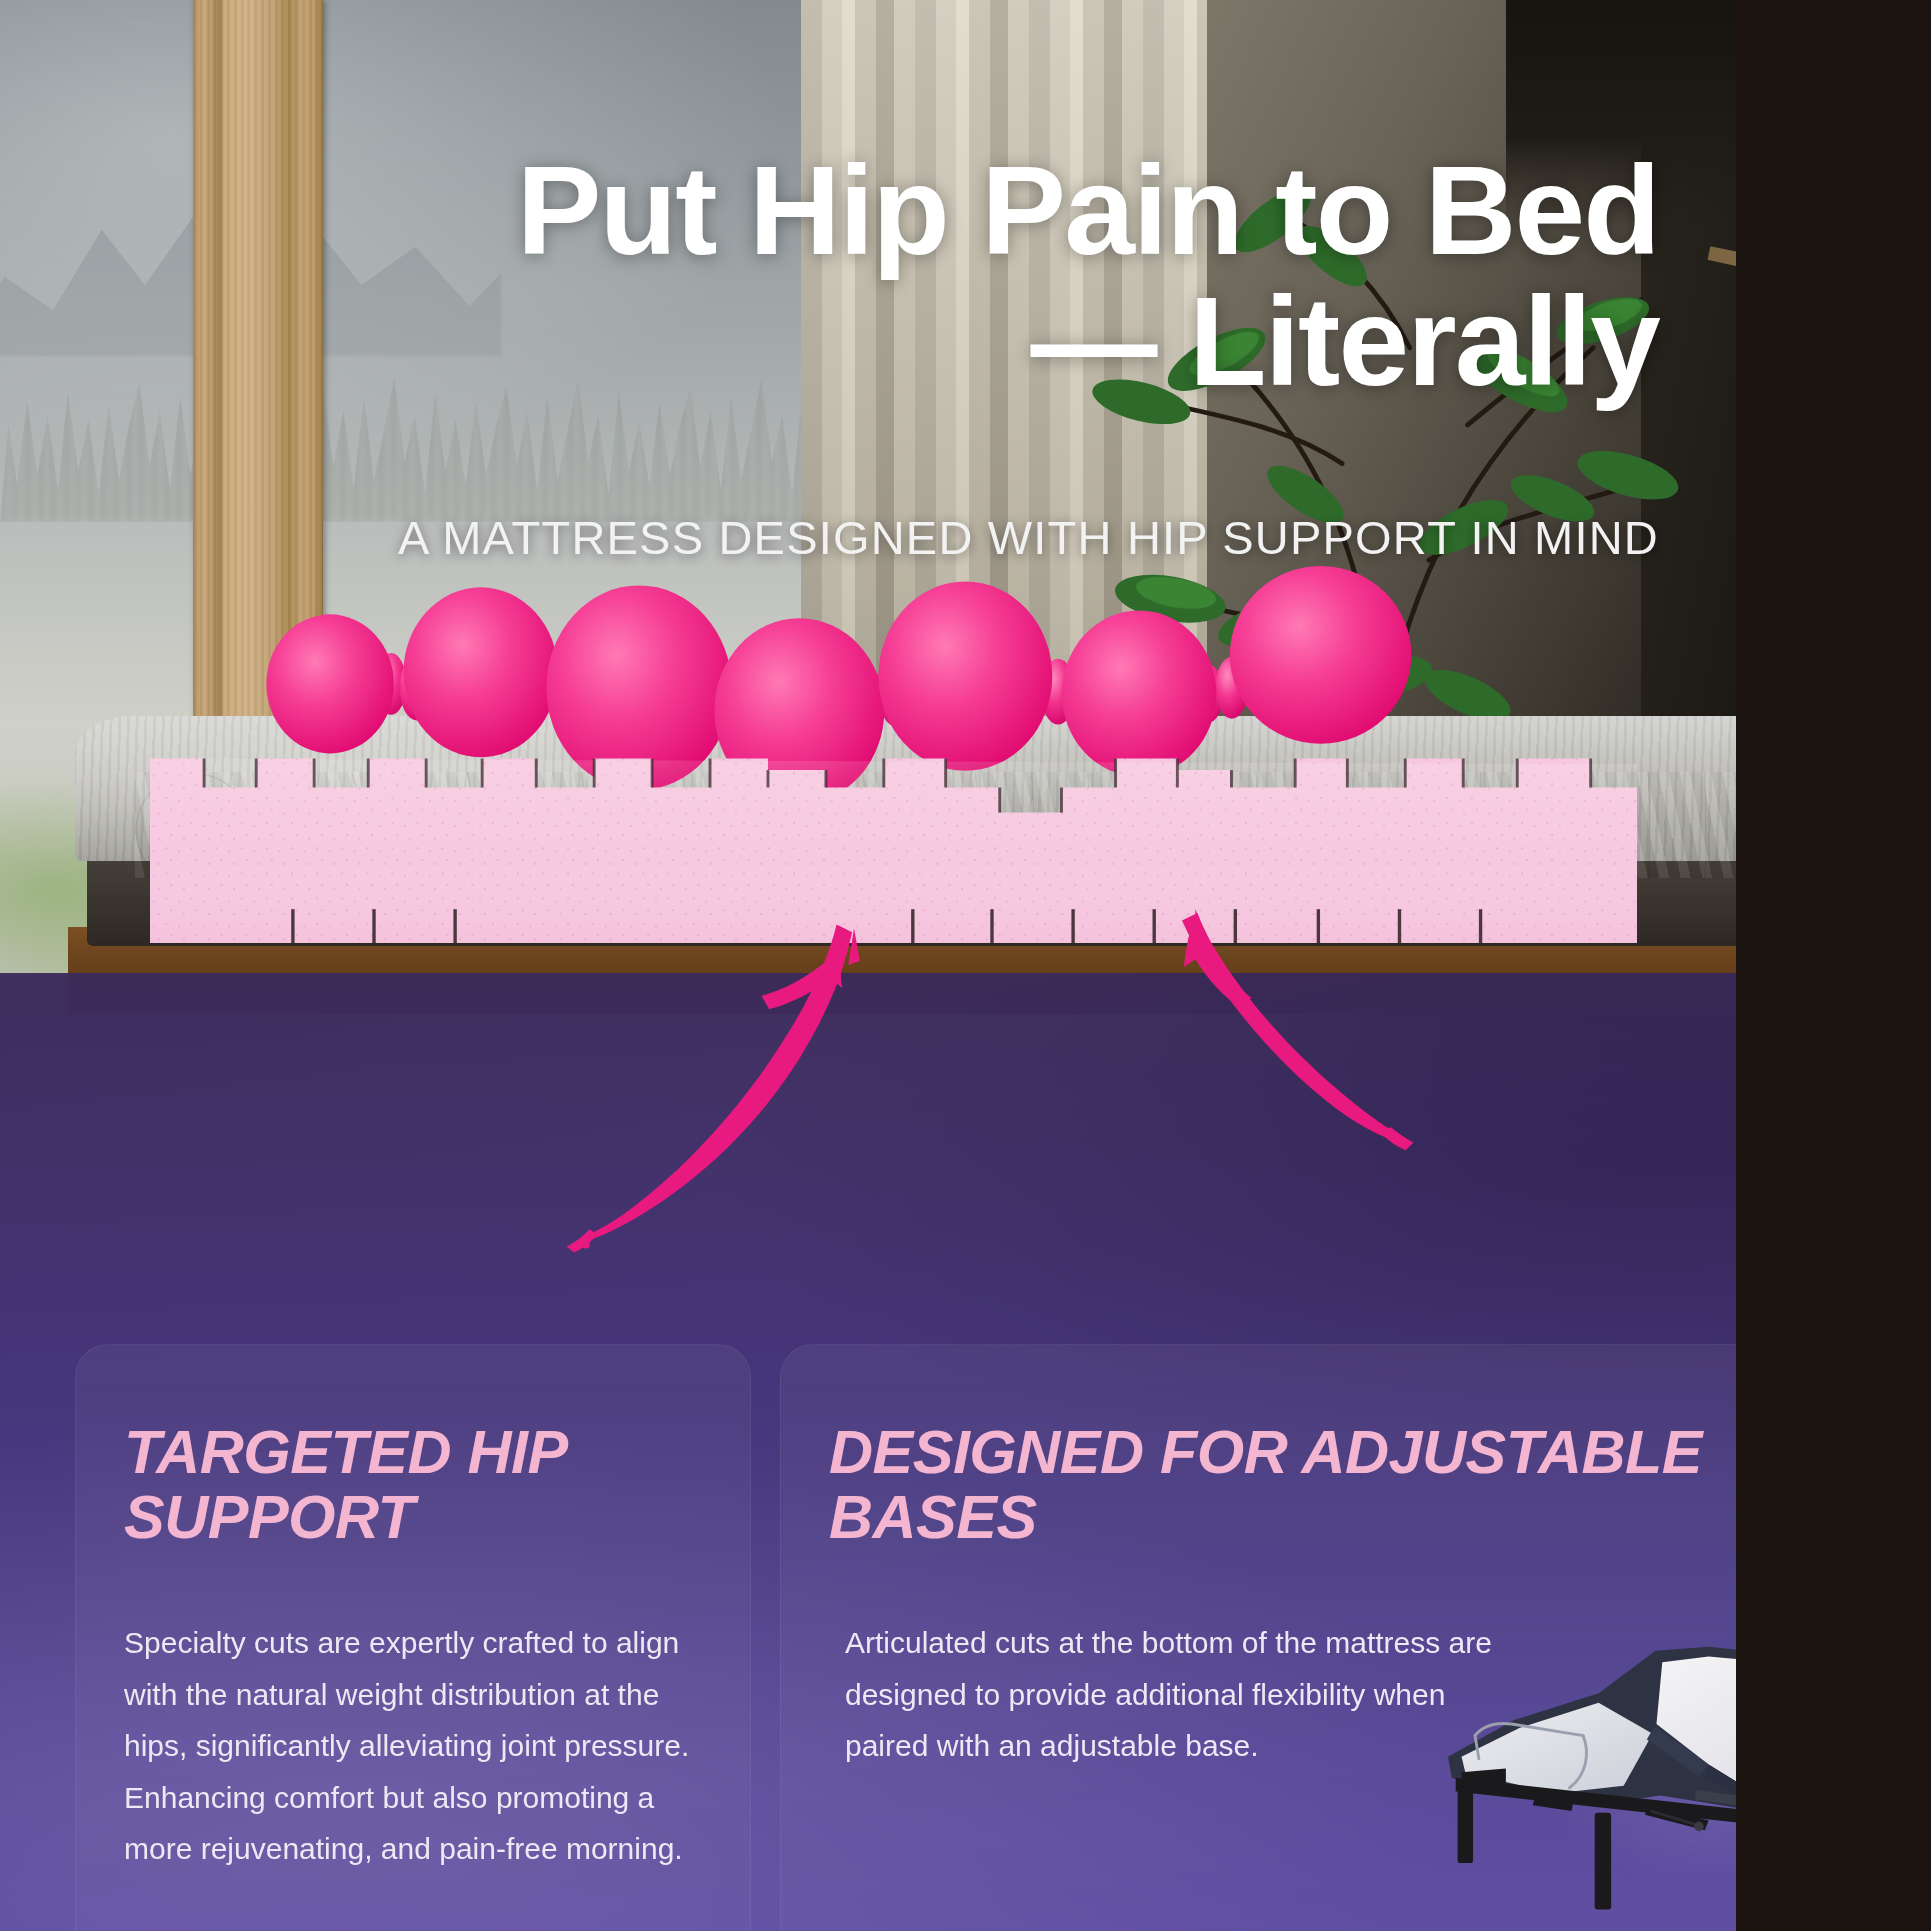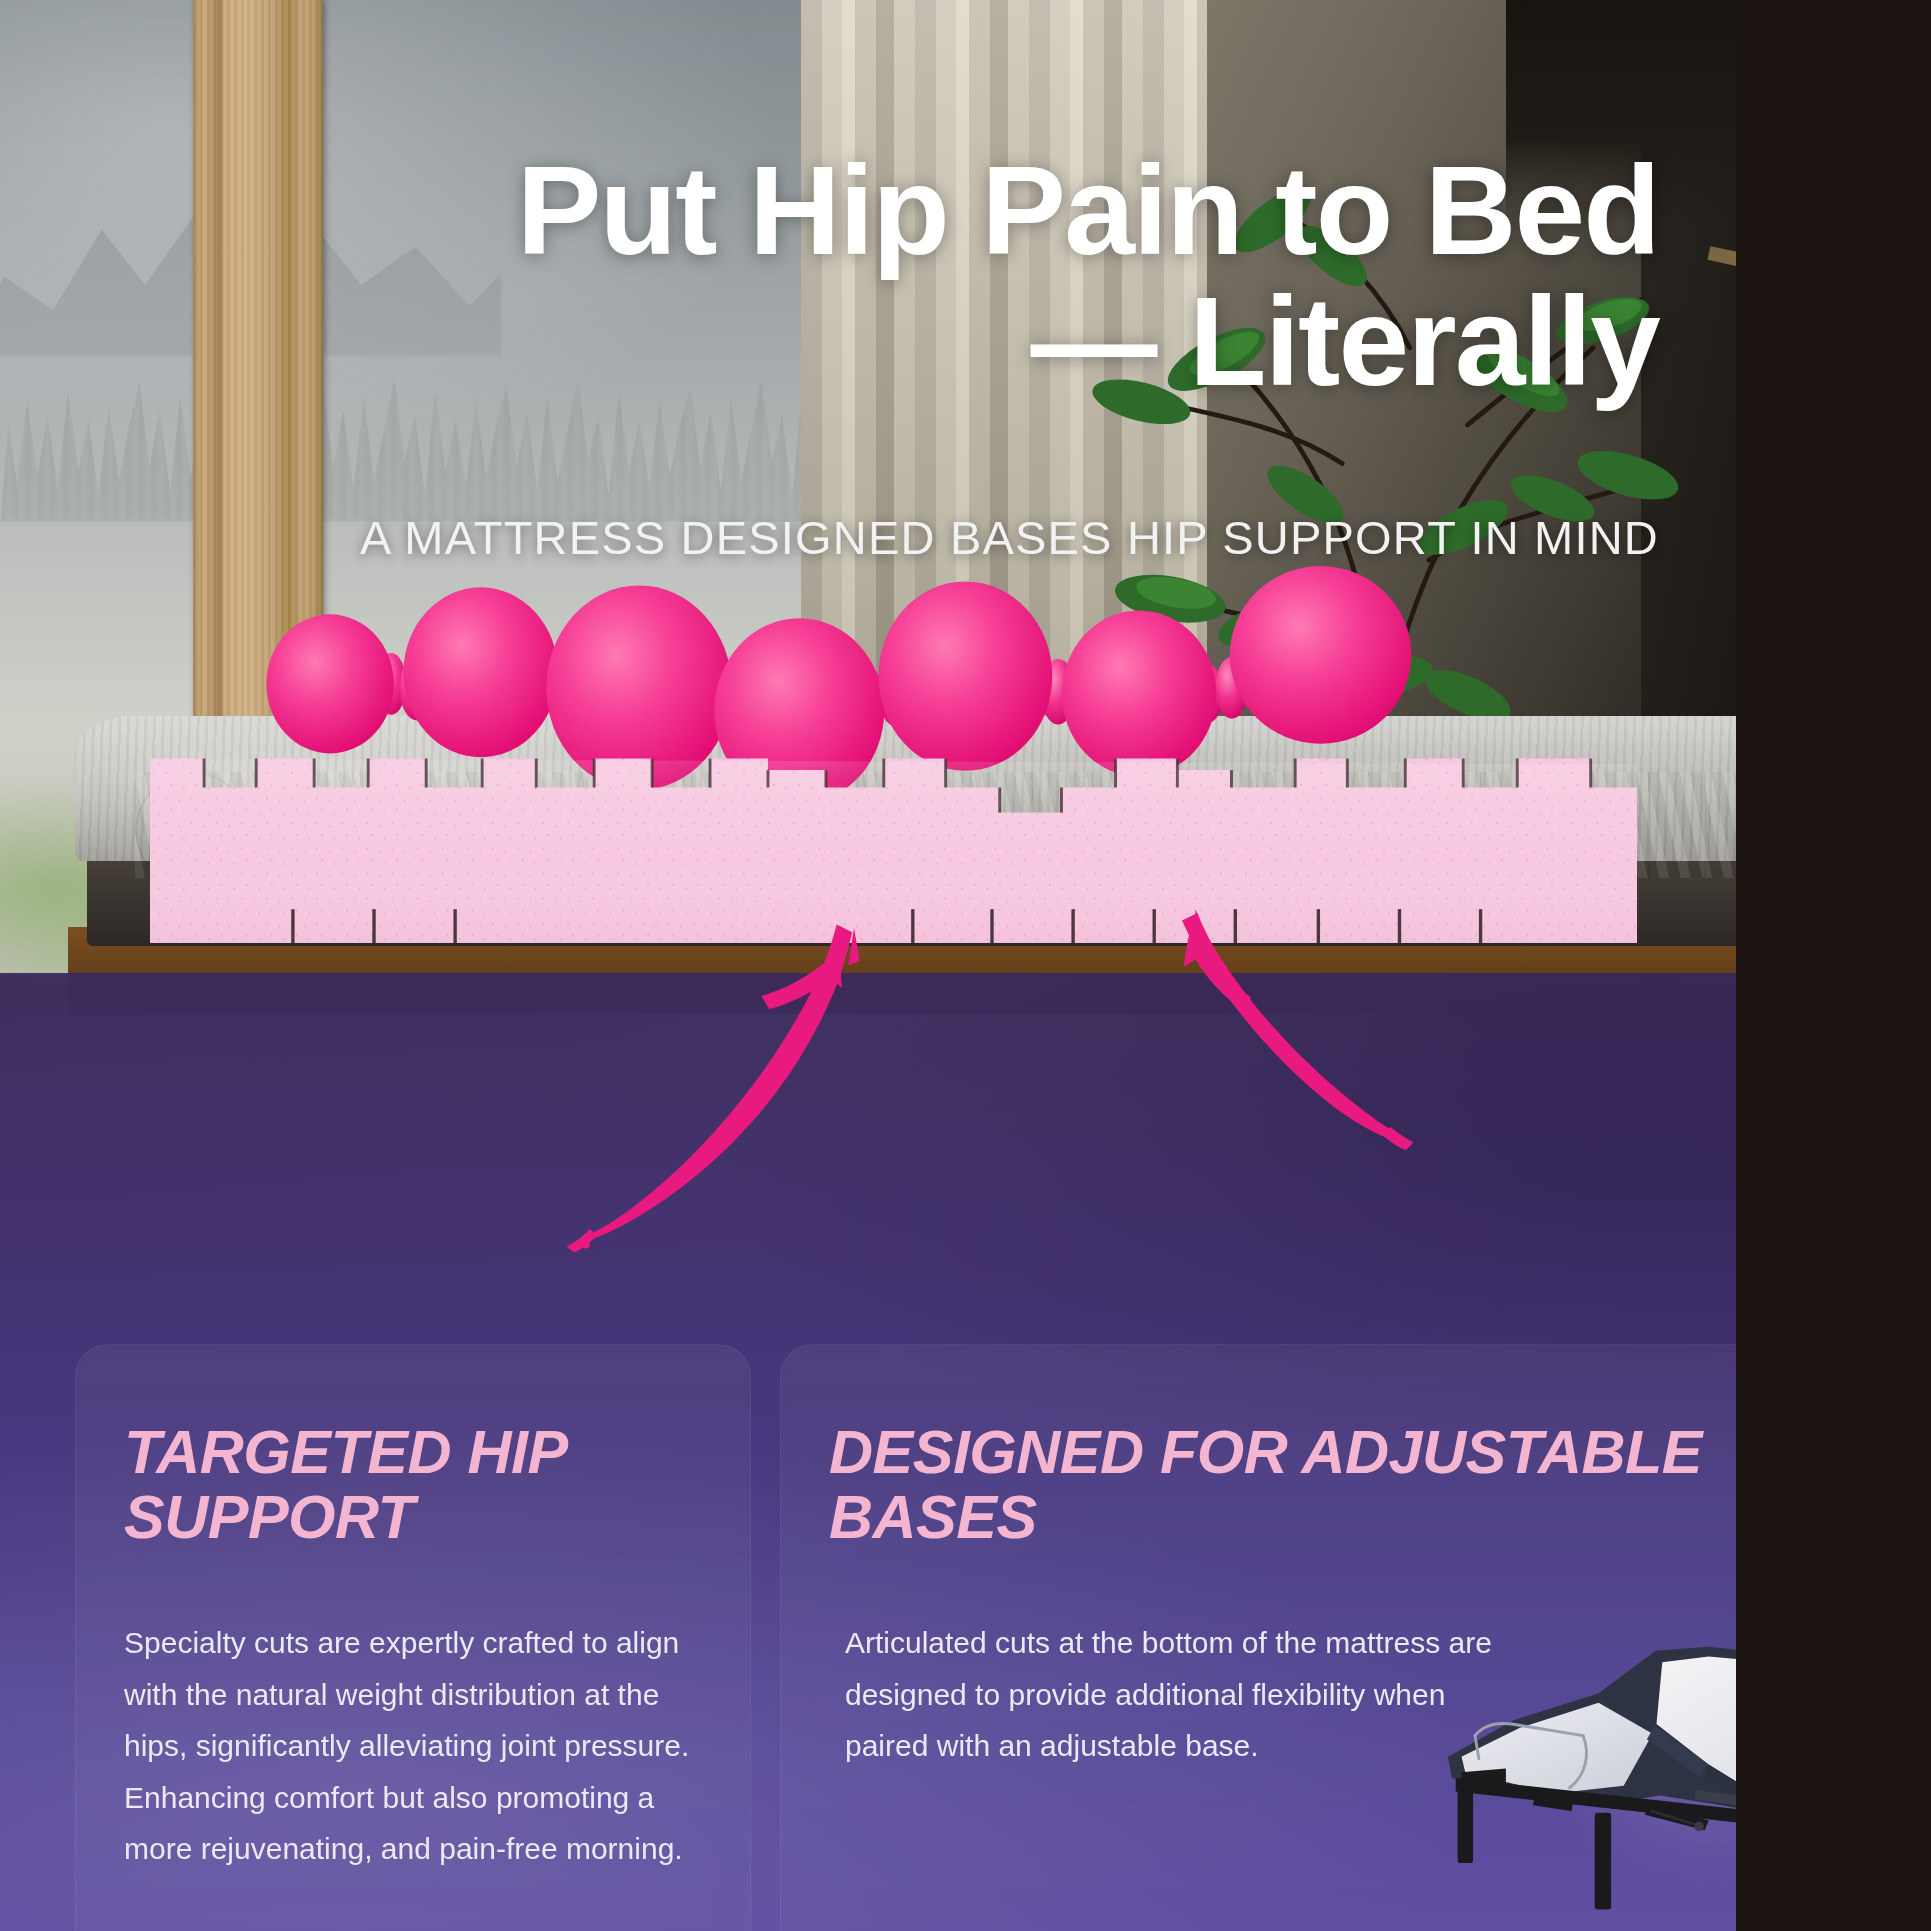--- a/index.html
+++ b/index.html
@@ -383,21 +383,21 @@
         <line x1="1294" y1="170" x2="1294" y2="205"></line>
         <line x1="1378" y1="170" x2="1378" y2="205"></line>
       </g>
     </svg>
   </div>
 
   <div class="headline">
     <span class="l1">Put Hip Pain to Bed</span>
     <span class="l2">— Literally</span>
   </div>
-  <div class="subhead">A MATTRESS DESIGNED BASES HIP SUPPORT IN MIND</div>
+  <div class="subhead">A MATTRESS DESIGNED WITH HIP SUPPORT IN MIND</div>
 
   <div class="purple">
     
   </div>
 
   <div class="arrows">
     <svg viewBox="0 0 960 480" xmlns="http://www.w3.org/2000/svg">
       <g fill="#e8197f">
 
         <path d="

